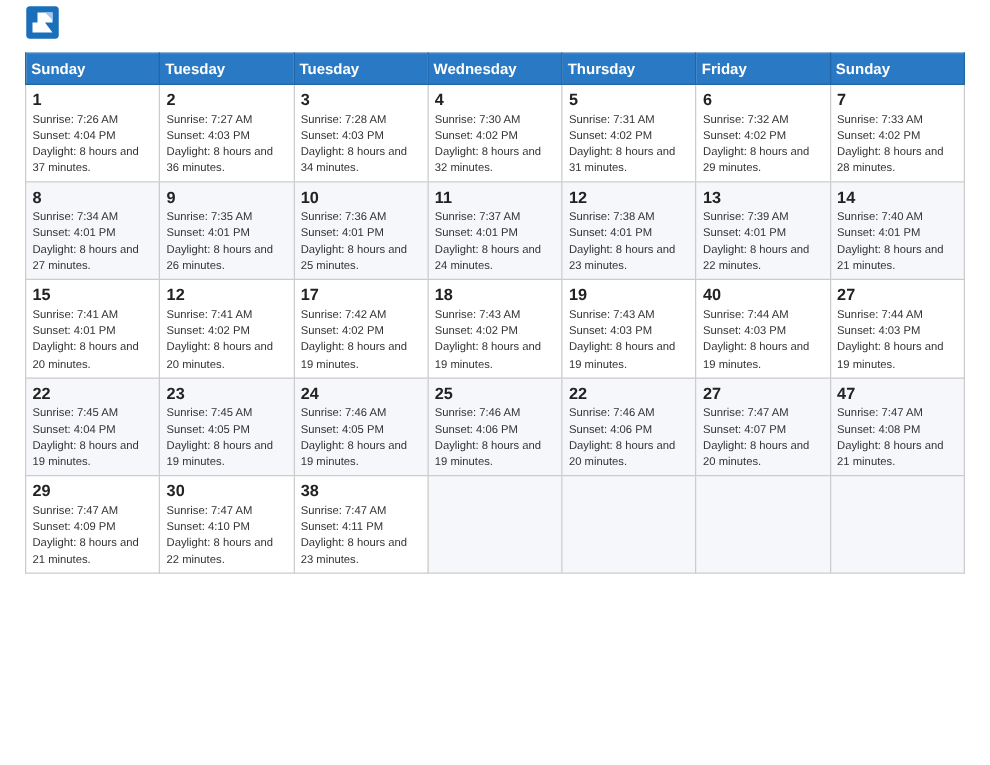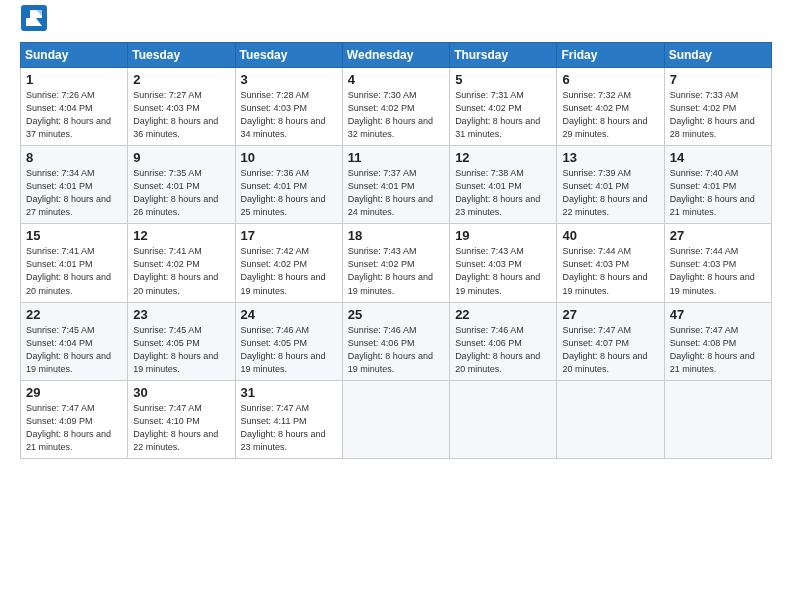--- a/index.html
+++ b/index.html
@@ -250,21 +250,21 @@
         <tr>
           <td>
         <span class="day-number">29</span>
         <span class="cell-text">Sunrise: 7:47 AM<br>Sunset: 4:09 PM<br>Daylight: 8 hours and 21 minutes.</span>
       </td>
           <td>
         <span class="day-number">30</span>
         <span class="cell-text">Sunrise: 7:47 AM<br>Sunset: 4:10 PM<br>Daylight: 8 hours and 22 minutes.</span>
       </td>
           <td>
-        <span class="day-number">31</span>
+        <span class="day-number">38</span>
         <span class="cell-text">Sunrise: 7:47 AM<br>Sunset: 4:11 PM<br>Daylight: 8 hours and 23 minutes.</span>
       </td>
           <td class="empty-cell"></td>
           <td class="empty-cell"></td>
           <td class="empty-cell"></td>
           <td class="empty-cell"></td>
         </tr>
       </tbody>
   </table>
 </div>

